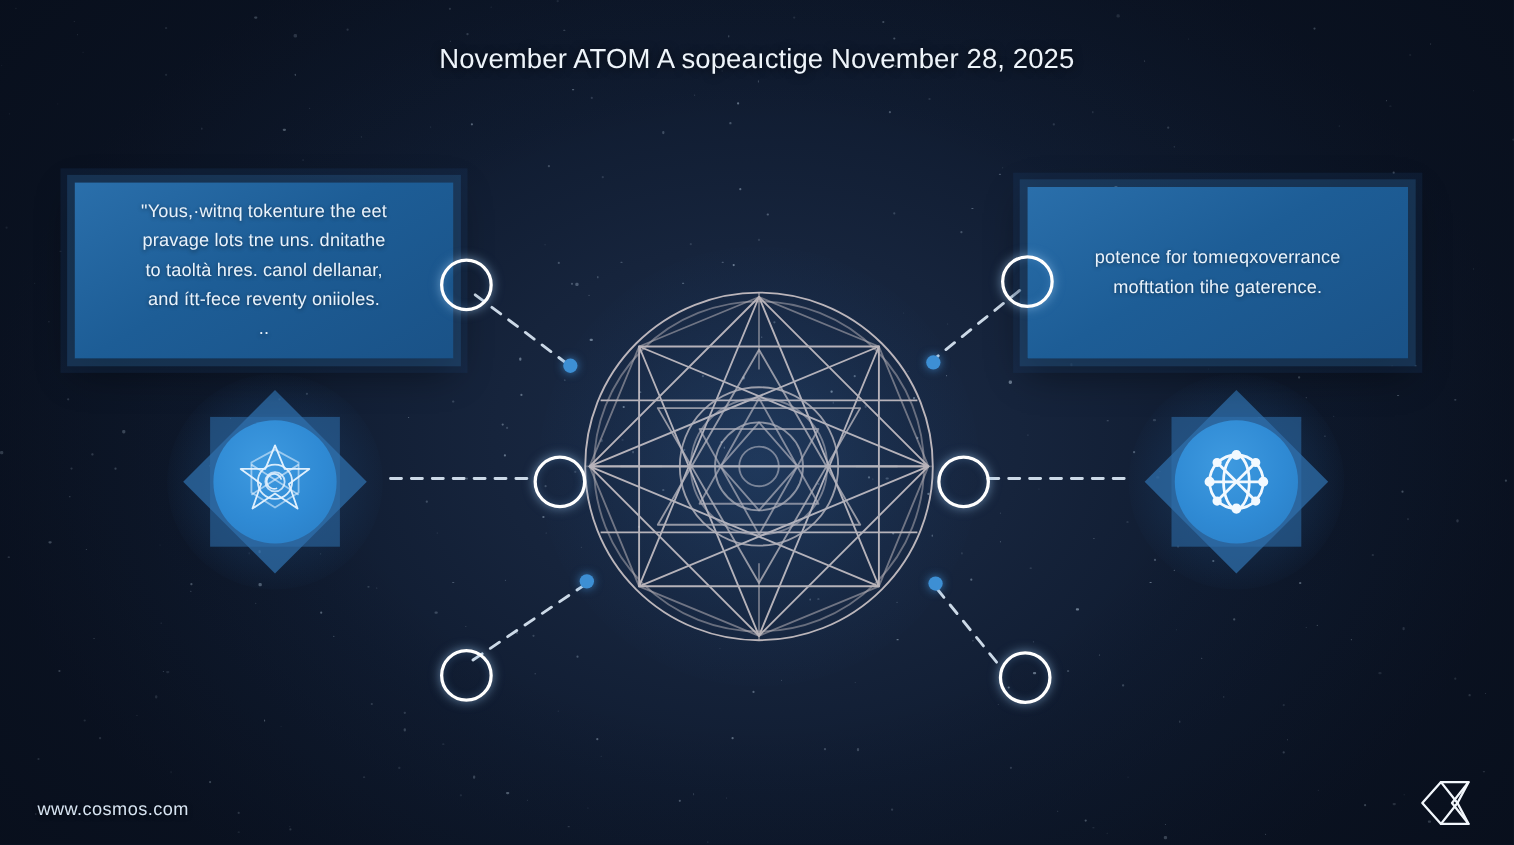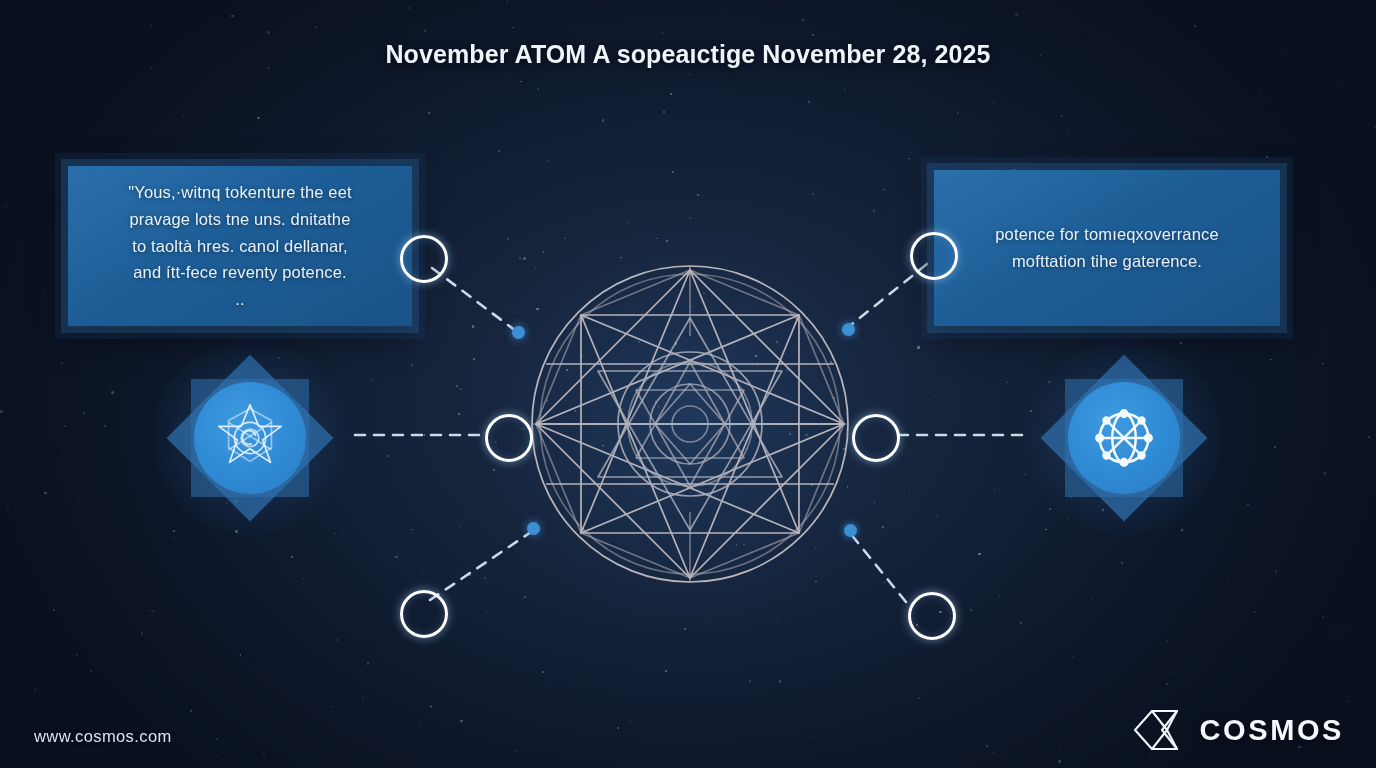--- a/index.html
+++ b/index.html
@@ -58,21 +58,21 @@
     font-size: 44px;
     line-height: 1.08;
     font-weight: 700;
     letter-spacing: -0.2px;
     color: #f3f7fb;
     text-shadow: 0 2px 14px rgba(0,0,0,.75), 0 0 26px rgba(90,150,220,.22);
   }
   .subtitle {
     margin: 14px 0 0 0;
     font-size: 25px;
-    font-weight: 700;
+    font-weight: 400;
     color: #eef4fa;
     letter-spacing: .1px;
     text-shadow: 0 1px 9px rgba(0,0,0,.7);
   }
 
   
   .info-box {
     position: absolute;
     box-sizing: border-box;
     z-index: 7;
@@ -670,21 +670,21 @@
         <circle cx="58" cy="58" r="3" fill="#f2f9ff"></circle>
       </g>
     </svg>
   </div>
 
   <div class="info-box" id="box-tl">
     <span class="txt">
       <span class="ln">"Yous,·witnq tokenture the eet</span>
       <span class="ln">pravage lots tne uns. dnitathe</span>
       <span class="ln">to taoltà  hres. canol dellanar,</span>
-      <span class="ln">and ítt-fece reventy potence.</span>
+      <span class="ln">and ítt-fece reventy oniioles.</span>
       <span class="ln">..</span>
     </span>
   </div>
 
   <div class="info-box" id="box-tr">
     <span class="txt">
       <span class="ln">potence for tomıeqxoverrance</span>
       <span class="ln">mofttation tihe gaterence.</span>
     </span>
   </div>
@@ -709,16 +709,15 @@
 
   <div class="brand">
     <svg width="54" height="44" viewBox="0 0 54 44">
       <g fill="none" stroke="#f2f7fc" stroke-width="2.1" stroke-linejoin="round" stroke-linecap="round">
         <path d="M20,3 L3,22 L20,41 L45,41 L30,22 L45,3 Z"></path>
         <path d="M20,3 L35,22 L20,41"></path>
         <path d="M35,22 L45,3"></path>
         <path d="M35,22 L45,41"></path>
       </g>
     </svg>
-    <span class="brand-name">COSMOS</span>
   </div>
 
 </div>
 
 </body></html>

